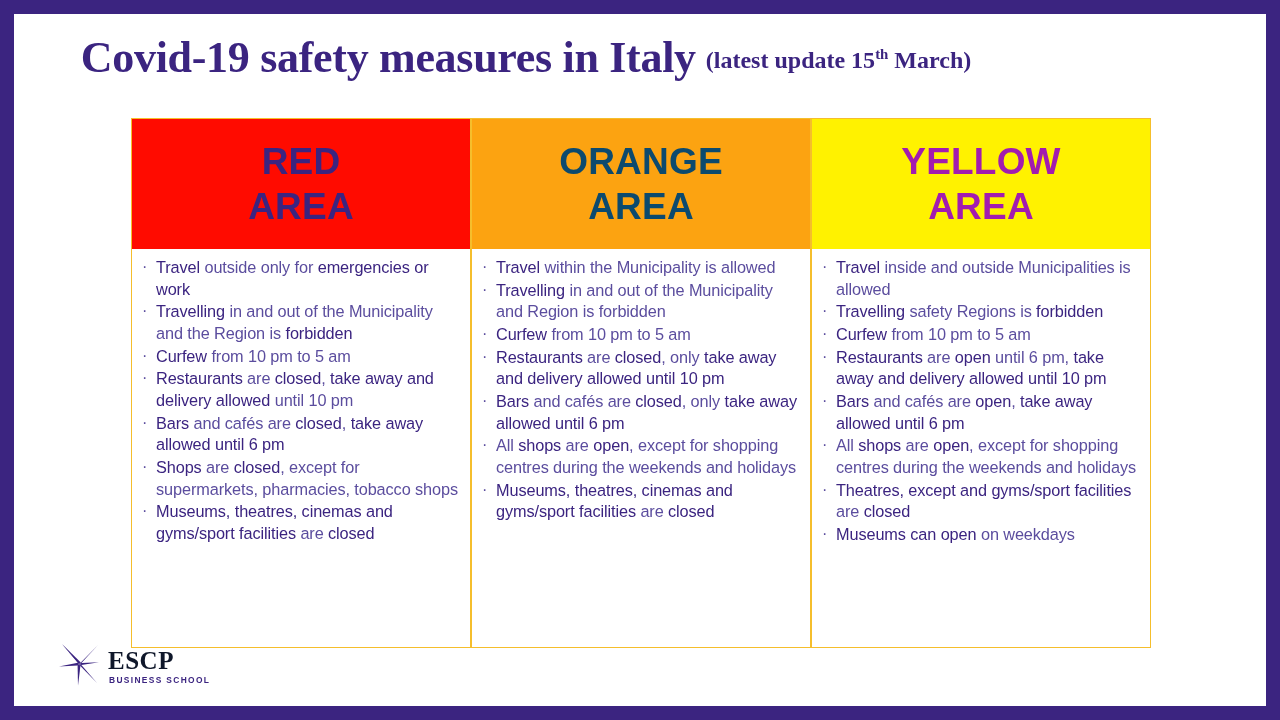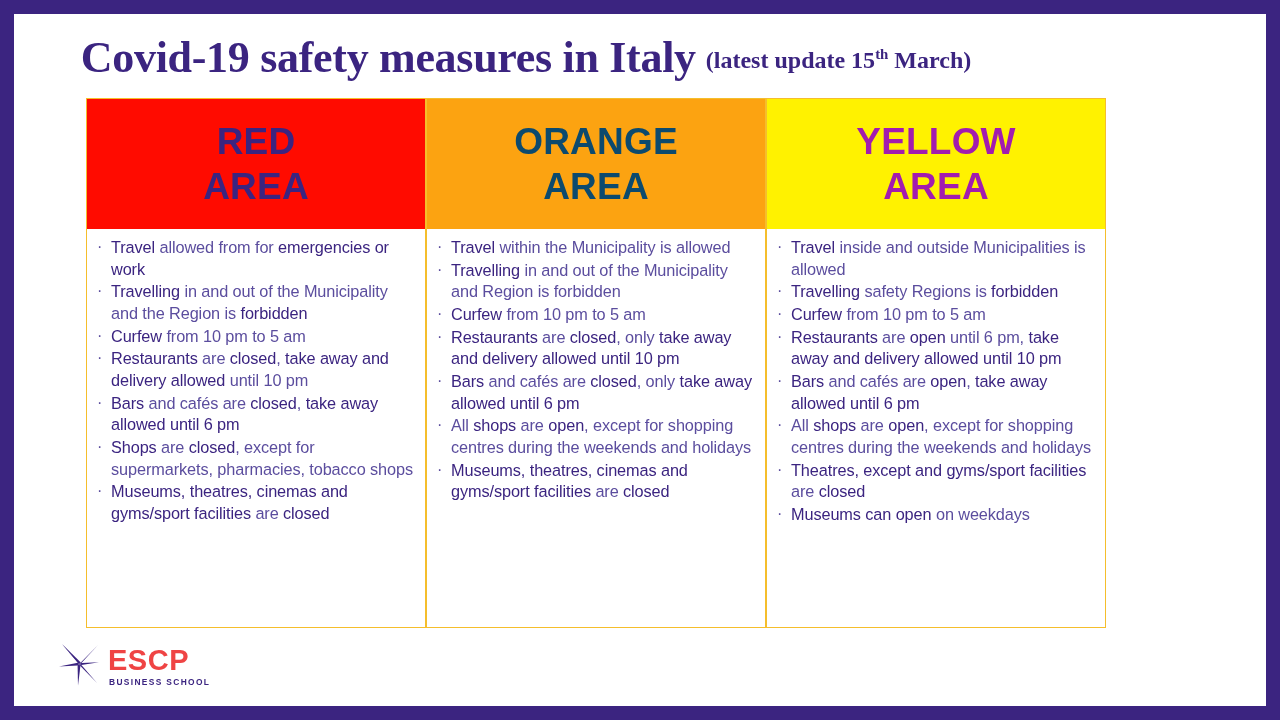--- a/index.html
+++ b/index.html
@@ -63,25 +63,25 @@
   #title-sub sup {
     font-size: 0.62em;
     vertical-align: super;
     line-height: 0;
   }
 
   
   #columns {
     position: absolute;
     left: 72px;
-    top: 84px;
+    top: 104px;
     width: 1110px;
     height: 530px;
     display: flex;
-    justify-content: flex-start;
+    justify-content: center;
   }
 
   .card {
     width: 340px;
     border: 1.5px solid #F5BE2C;
     background: #FFFFFF;
     display: flex;
     flex-direction: column;
   }
 
@@ -137,24 +137,24 @@
     position: absolute;
     left: 44px;
     bottom: 16px;
     display: flex;
     align-items: center;
     gap: 8px;
   }
   #logo-star { display: block; }
   #logo-text { line-height: 1; }
   #logo-escp {
-    font-family: Liberation Sans, sans-serif;
-    font-weight: bold;
-    font-size: 29px;
-    color: #ef4444;
+    font-family: Liberation Serif, serif;
+    font-weight: bold;
+    font-size: 25px;
+    color: #0f172a;
     letter-spacing: 0.5px;
     display: block;
   }
   #logo-school {
     font-family: Liberation Sans, sans-serif;
     font-weight: bold;
     font-size: 8.4px;
     color: #3B2480;
     letter-spacing: 1.35px;
     display: block;
@@ -173,21 +173,21 @@
     </div>
 
     <div id="columns">
         <div class="card" style="border-color: rgb(245, 190, 44);">
           <div class="card-header" style="background: rgb(255, 11, 0); color: rgb(59, 36, 128);">
             <span class="hdr-line">RED</span>
             <span class="hdr-line">AREA</span>
           </div>
           <div class="card-body">
             <ul class="measures">
-              <li><span class="bullet">·</span><b>Travel</b><span> allowed from for </span><b>emergencies or work</b></li>
+              <li><span class="bullet">·</span><b>Travel</b><span> outside only for </span><b>emergencies or work</b></li>
               <li><span class="bullet">·</span><b>Travelling</b><span> in and out of the Municipality and the Region is </span><b>forbidden</b></li>
               <li><span class="bullet">·</span><b>Curfew</b><span> from 10 pm to 5 am</span></li>
               <li><span class="bullet">·</span><b>Restaurants</b><span> are </span><b>closed</b><span>, </span><b>take away and delivery allowed</b><span> until 10 pm</span></li>
               <li><span class="bullet">·</span><b>Bars</b><span> and cafés are </span><b>closed</b><span>, </span><b>take away allowed until 6 pm</b></li>
               <li><span class="bullet">·</span><b> Shops</b><span> are </span><b>closed</b><span>, except for supermarkets, pharmacies, tobacco shops</span></li>
               <li><span class="bullet">·</span><b>Museums, theatres, cinemas and gyms/sport facilities</b><span> are </span><b>closed</b></li>
             </ul>
           </div>
         </div>
         <div class="card" style="border-color: rgb(245, 190, 44);">

